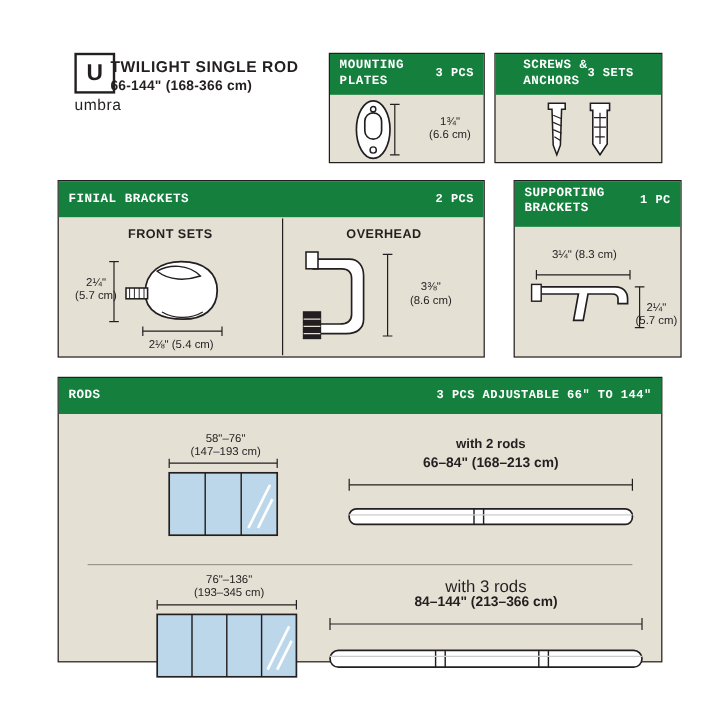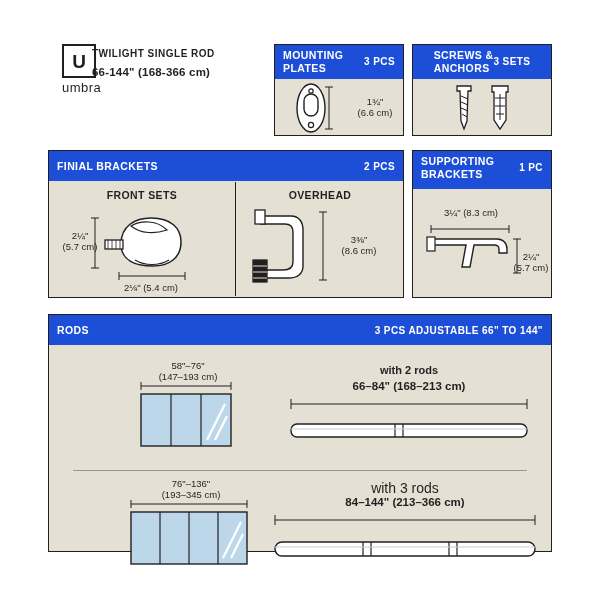--- a/index.html
+++ b/index.html
@@ -9,40 +9,40 @@
     font-family:"Liberation Sans", sans-serif;
     color:#231f20;
     overflow:hidden;
     position:relative;
   }
   .page{position:relative;width:600px;height:600px;}
 
   
   .panel{position:absolute;background:#e5e0d4;border:1px solid #231f20;box-sizing:border-box;}
   .panel-head{
-    position:absolute;left:0;top:0;right:0;height:30px;background:#1d4ed8;color:#ffffff;
+    position:absolute;left:0;top:0;right:0;height:30px;background:#15803d;color:#ffffff;
     display:flex;align-items:center;justify-content:space-between;
-    padding:0 8px;box-sizing:border-box;
+    padding:0 8px;box-sizing:border-box;font-family:Liberation Mono, monospace;
   }
   .panel-head .ttl{font-size:10.5px;font-weight:bold;letter-spacing:.4px;line-height:11px;}
   .panel-head .qty{font-size:10px;font-weight:bold;letter-spacing:.4px;white-space:nowrap;}
   .panel-body{position:absolute;left:0;right:0;bottom:0;box-sizing:border-box;}
 
   
   .logo-box{
     position:absolute;left:62px;top:44px;width:34px;height:34px;
     border:2px solid #231f20;box-sizing:border-box;
     display:flex;align-items:center;justify-content:center;
     font-size:19px;font-weight:bold;line-height:1;
   }
   .logo-word{
     position:absolute;left:62px;top:80px;width:44px;
     font-size:13px;letter-spacing:.5px;font-weight:normal;color:#231f20;
   }
-  .hdr-title{position:absolute;left:92px;top:48px;font-size:10px;font-weight:bold;letter-spacing:.5px;}
+  .hdr-title{position:absolute;left:92px;top:48px;font-size:13px;font-weight:bold;letter-spacing:.5px;}
   .hdr-sub{position:absolute;left:92px;top:66px;font-size:11.5px;font-weight:bold;letter-spacing:.2px;}
 
   .dim{font-size:9.5px;line-height:11px;text-align:center;color:#231f20;}
   .lbl{font-size:10.5px;font-weight:bold;letter-spacing:.4px;text-align:center;}
   .hline{position:absolute;background:#231f20;height:1px;}
   .divider{position:absolute;background:#231f20;width:1px;top:31px;bottom:1px;}
 </style>
 </head>
 <body>
 
@@ -157,21 +157,21 @@
         <line x1="72" y1="6" x2="80" y2="6" stroke="#231f20" stroke-width="1"></line>
         <line x1="72" y1="74" x2="80" y2="74" stroke="#231f20" stroke-width="1"></line>
       </svg>
       <div class="dim" style="position:absolute;left:280px;top:52px;width:60px;">
         <div>3⅜"</div>
         <div>(8.6 cm)</div>
       </div>
     </div>
   </div>
 
-  <div class="panel" style="left:412px;top:150px;width:140px;height:148px;">
+  <div class="panel" style="left:428px;top:150px;width:140px;height:148px;">
     <div class="panel-head" style="height:38px;align-items:flex-start;padding-top:5px;">
       <div>
         <div class="ttl">SUPPORTING</div>
         <div class="ttl" style="margin-top:2px;">BRACKETS</div>
       </div>
       <div class="qty" style="margin-top:6px;">1 PC</div>
     </div>
     <div class="panel-body" style="top:38px;">
       <div class="dim" style="position:absolute;left:12px;top:18px;width:92px;">
         <div>3¼" (8.3 cm)</div>

